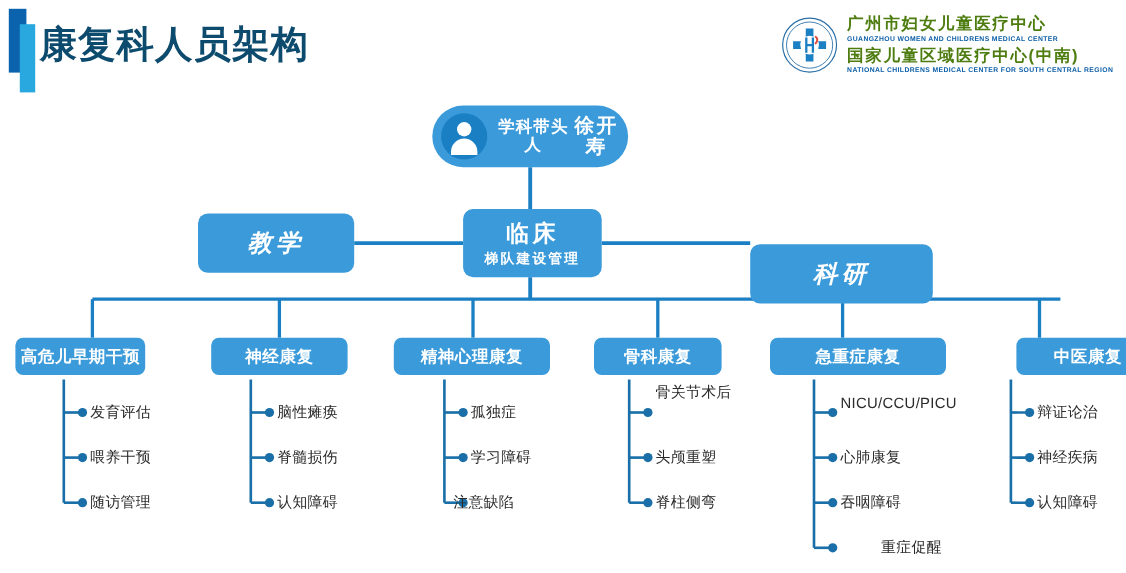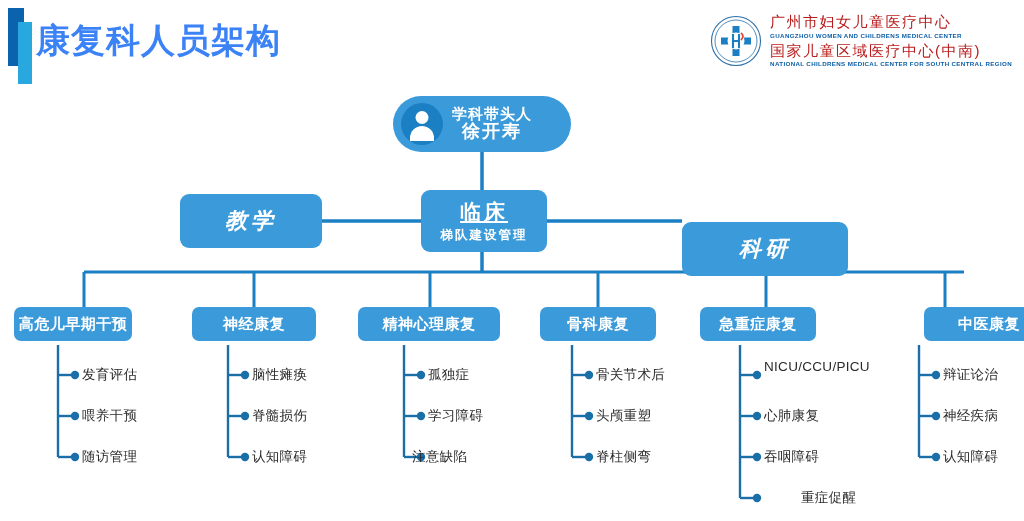--- a/index.html
+++ b/index.html
@@ -43,21 +43,21 @@
     height: 62px;
     background: #29a8e0;
   }
   .page-title {
     position: absolute;
     left: 36px;
     top: 18px;
     font-size: 34px;
     font-weight: bold;
     letter-spacing: 1px;
-    color: #3b82f6;
+    color: #0c4a6e;
     white-space: nowrap;
   }
 
   
   .logo {
     position: absolute;
     right: 12px;
     top: 14px;
     display: flex;
     align-items: center;
@@ -68,22 +68,22 @@
     height: 52px;
     flex: 0 0 auto;
   }
   .logo-text {
     display: flex;
     flex-direction: column;
     gap: 3px;
   }
   .logo-cn {
     font-size: 15px;
-    font-weight: normal;
-    color: #b91c1c;
+    font-weight: bold;
+    color: #4d7c0f;
     letter-spacing: 1.5px;
     line-height: 1.05;
     white-space: nowrap;
   }
   .logo-en {
     font-size: 6.2px;
     font-weight: bold;
     color: #0d5fa8;
     letter-spacing: 0.35px;
     line-height: 1.1;
@@ -149,21 +149,21 @@
     left: 50%;
     top: 23px;
     transform: translateX(-50%);
     width: 24px;
     height: 15px;
     border-radius: 12px 12px 0 0;
     background: #ffffff;
   }
   .leader-text {
     display: flex;
-    flex-direction: column;
+    flex-direction: row;
     align-items: center;
     line-height: 1.08;
     padding-right: 4px;
   }
   .leader-role {
     font-size: 15px;
     font-weight: bold;
     letter-spacing: 1px;
   }
   .leader-name {
@@ -188,21 +188,20 @@
     top: 190px;
     width: 126px;
     height: 62px;
     flex-direction: column;
     gap: 1px;
   }
   .clinical-main {
     font-size: 21px;
     font-weight: bold;
     letter-spacing: 3px;
-    text-decoration: underline;
   }
   .clinical-sub {
     font-size: 12.5px;
     font-weight: bold;
     letter-spacing: 2px;
   }
 
   
   .cat-node {
     top: 307px;
@@ -362,24 +361,24 @@
       <div class="leaf" style="left: 252px; top: 449px;">认知障碍</div>
       <div class="node cat-node" style="left: 358px; width: 142px;">
         <span>精神心理康复</span>
       </div>
       <div class="leaf" style="left: 428px; top: 367px;">孤独症</div>
       <div class="leaf" style="left: 428px; top: 408px;">学习障碍</div>
       <div class="leaf" style="left: 412px; top: 449px;">注意缺陷</div>
       <div class="node cat-node" style="left: 540px; width: 116px;">
         <span>骨科康复</span>
       </div>
-      <div class="leaf" style="left: 596px; top: 367px;">骨关节术后</div>
+      <div class="leaf" style="left: 596px; top: 349px;">骨关节术后</div>
       <div class="leaf" style="left: 596px; top: 408px;">头颅重塑</div>
       <div class="leaf" style="left: 596px; top: 449px;">脊柱侧弯</div>
-      <div class="node cat-node" style="left: 700px; width: 116px;">
+      <div class="node cat-node" style="left: 700px; width: 160px;">
         <span>急重症康复</span>
       </div>
       <div class="leaf wrap" style="left: 764px; top: 359px;">NICU/CCU/PICU</div>
       <div class="leaf" style="left: 764px; top: 408px;">心肺康复</div>
       <div class="leaf" style="left: 764px; top: 449px;">吞咽障碍</div>
       <div class="leaf" style="left: 764px; top: 490px; margin-left: 37px;">重症促醒</div>
       <div class="node cat-node" style="left: 924px; width: 130px;">
         <span>中医康复</span>
       </div>
       <div class="leaf" style="left: 943px; top: 367px;">辩证论治</div>

